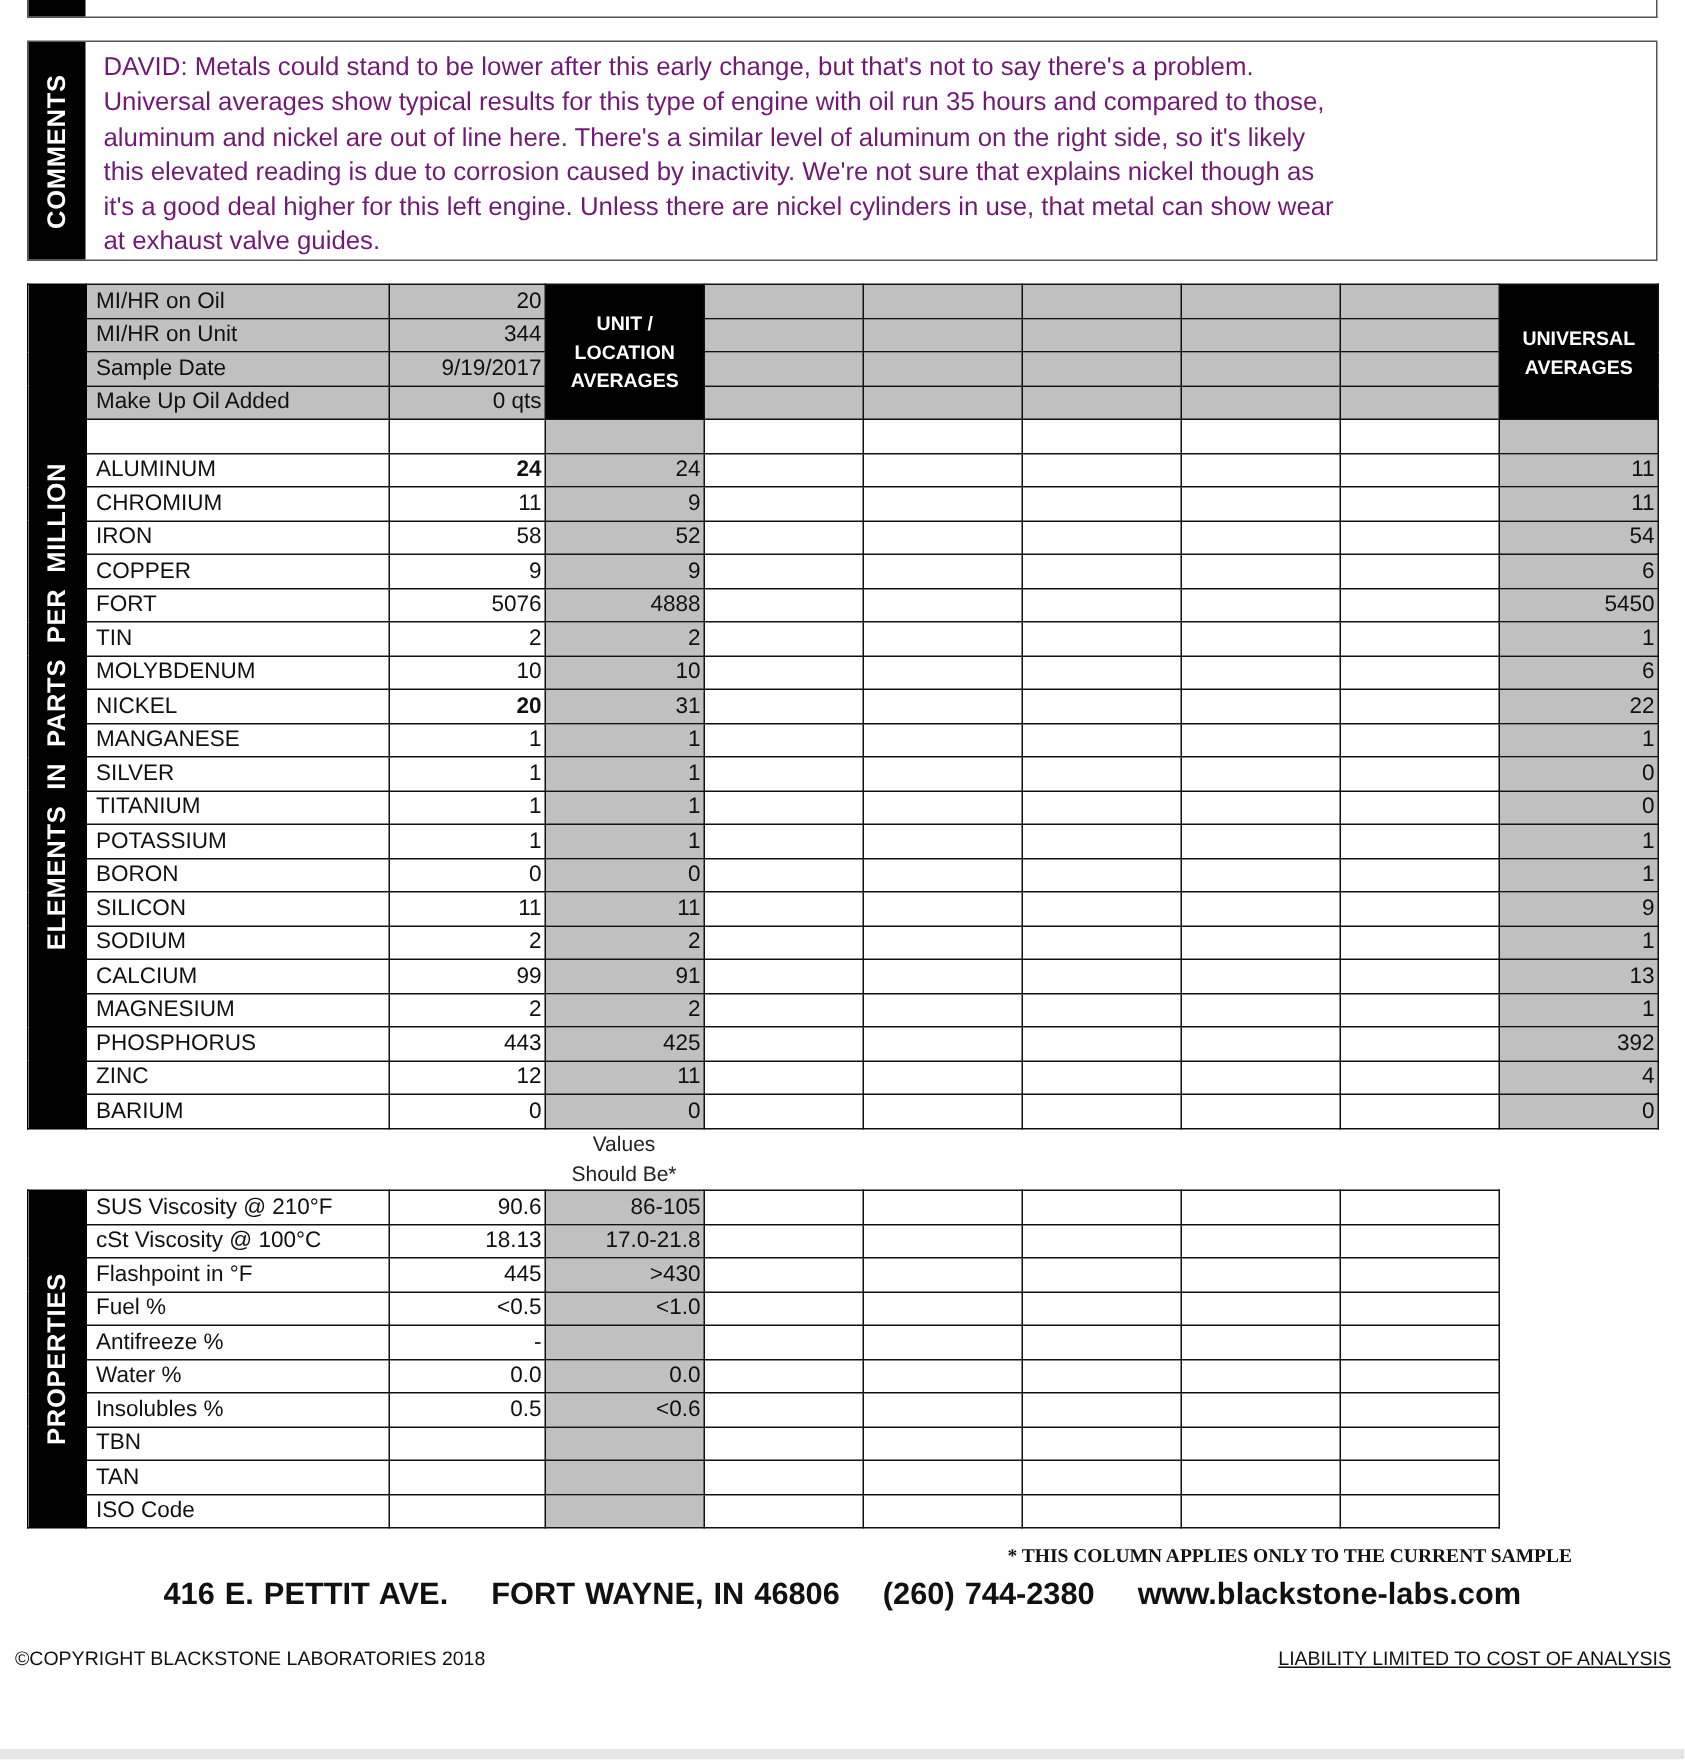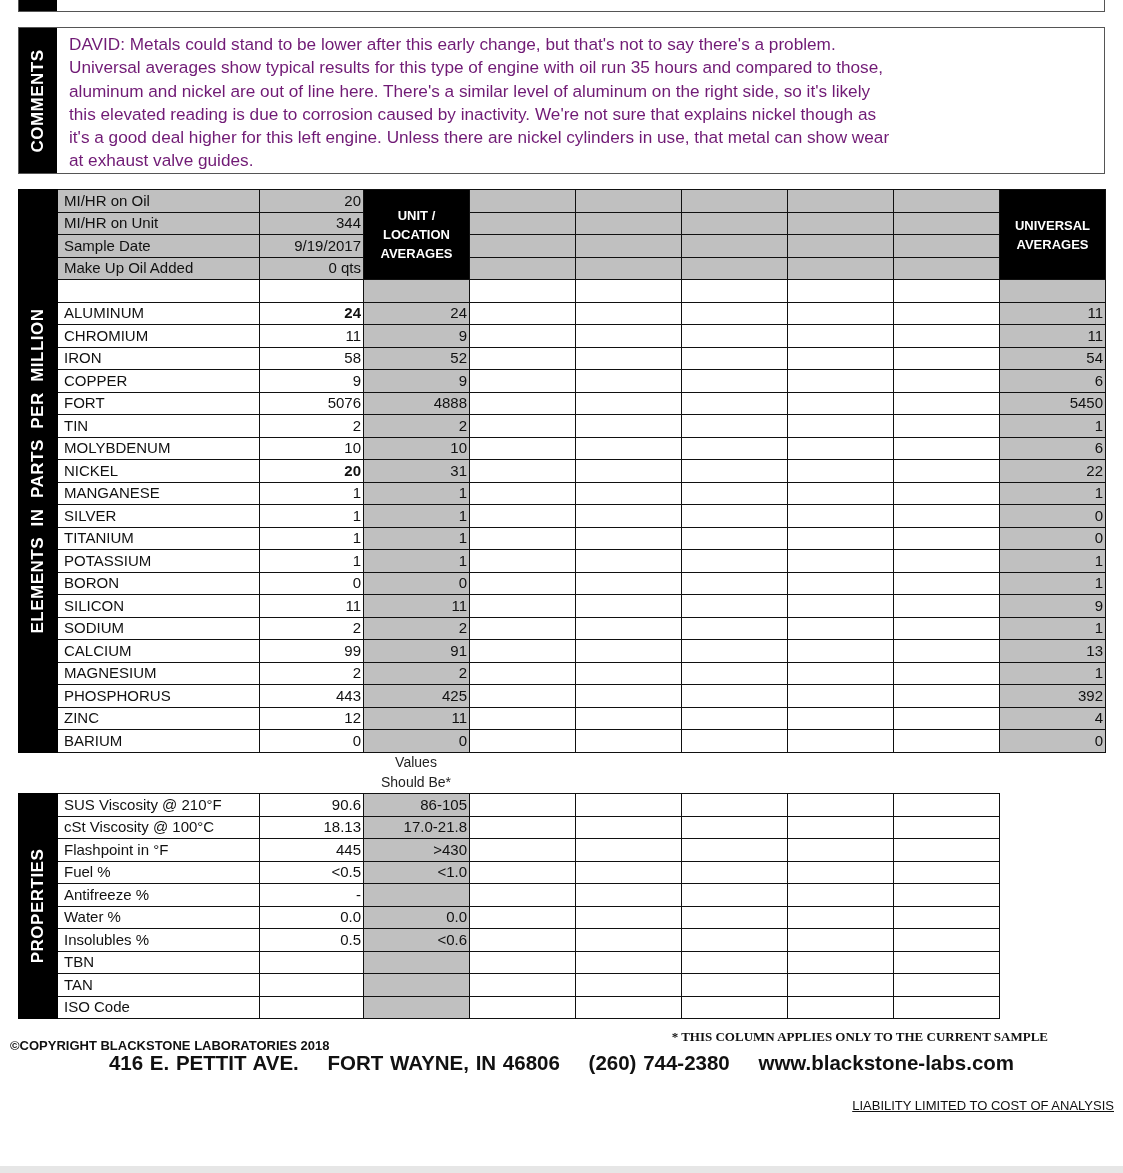--- a/index.html
+++ b/index.html
@@ -29,21 +29,21 @@
   .grid td.sidecell { background:#000; border-color:#000; padding:0; position:relative; }
 
   .elements { left:18px; top:189px; }
   .props { left:18px; top:793px; }
 
   .should-be { left:363px; top:752px; width:106px; text-align:center; font-size:14px; line-height:20px; color:#222; }
 
   .note { left:0; width:1048px; top:1029px; text-align:right; font-size:13px; font-weight:bold;font-family:Liberation Serif, serif; }
   .address { left:0; width:1123px; top:1051px; text-align:center; font-size:20.5px; font-weight:bold; word-spacing:1px; }
   .address span { margin:0 11px; }
-  .copyright { left:10px; top:1038px; font-size:13px;font-weight:bold; }
+  .copyright { left:10px; top:1098px; font-size:13px; }
   .copyright .yr { font-size:13px; }
   .liability { right:9px; top:1098px; font-size:13px;text-decoration:underline; }
   .bottom-bar { left:0; top:1166px; width:1123px; height:7px; background:#e6e6e6; }
 </style>
 </head>
 <body>
 
 <div class="abs top-strip">
   <div class="bar"></div>
 </div>

